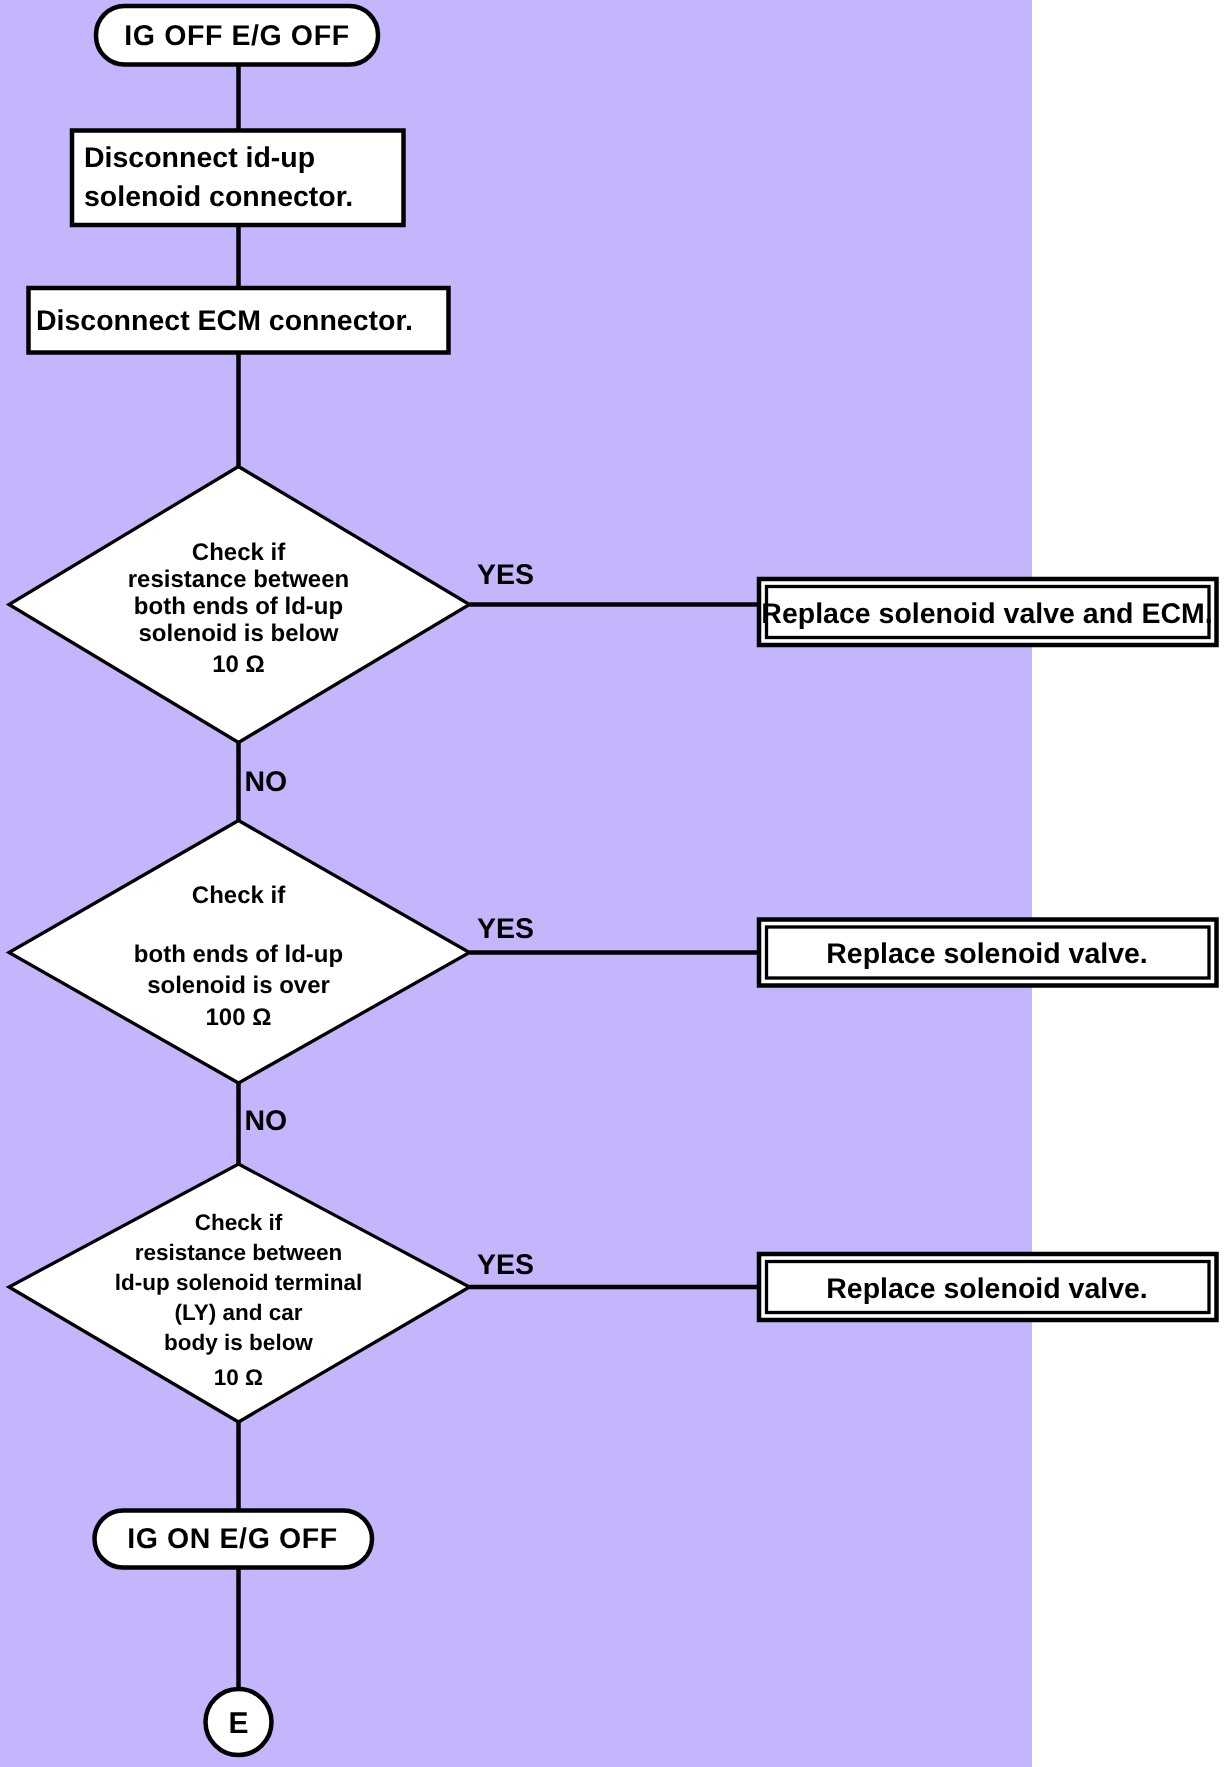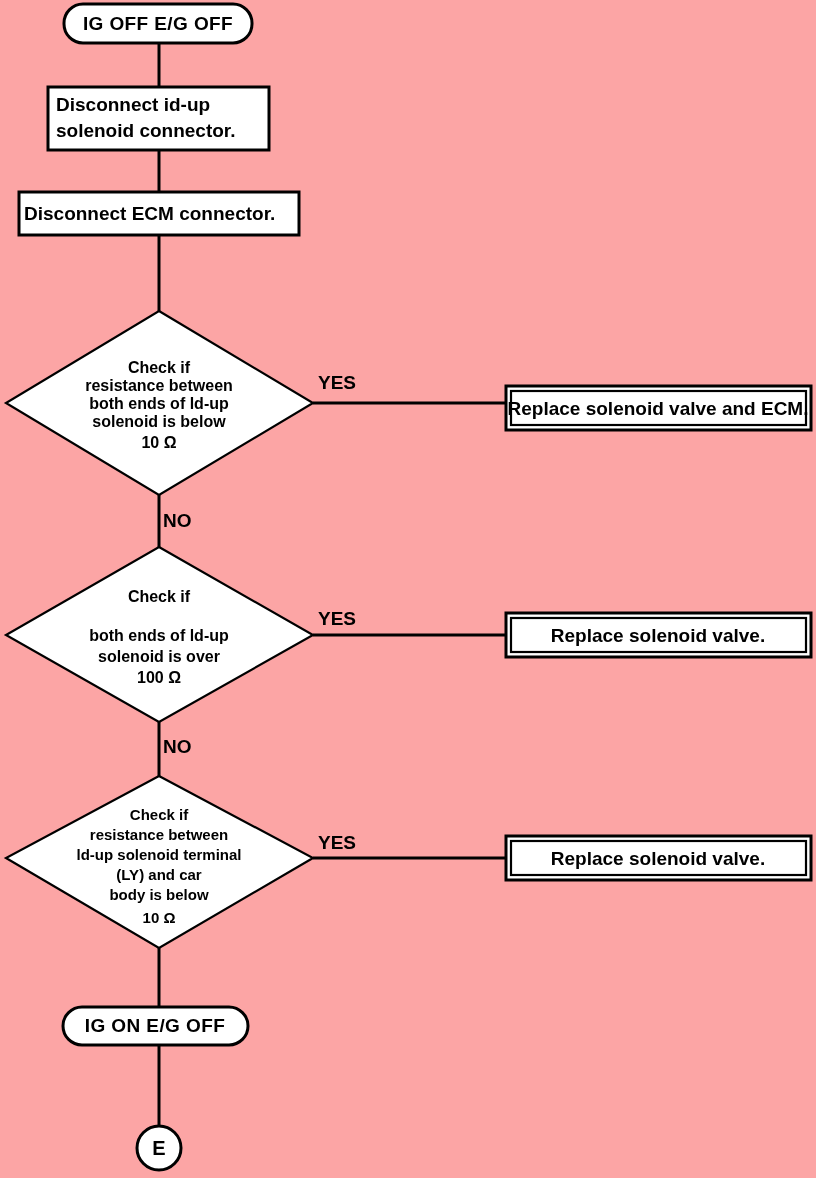--- a/index.html
+++ b/index.html
@@ -9,23 +9,23 @@
     background: #ffffff;
   }
   body {
     width: 816px;
     height: 1178px;
     font-family: "Liberation Sans", sans-serif;
     overflow: hidden;
   }
   #flowchart-root {
     position: relative;
-    width: 816px;
+    width: 688px;
     height: 1178px;
-    background: #fca5a5;
+    background: #c4b5fd;
   }
   svg#flow-svg {
     position: absolute;
     top: 0;
     left: 0;
     width: 816px;
     height: 1178px;
     display: block;
   }
   .shape-stroke {

